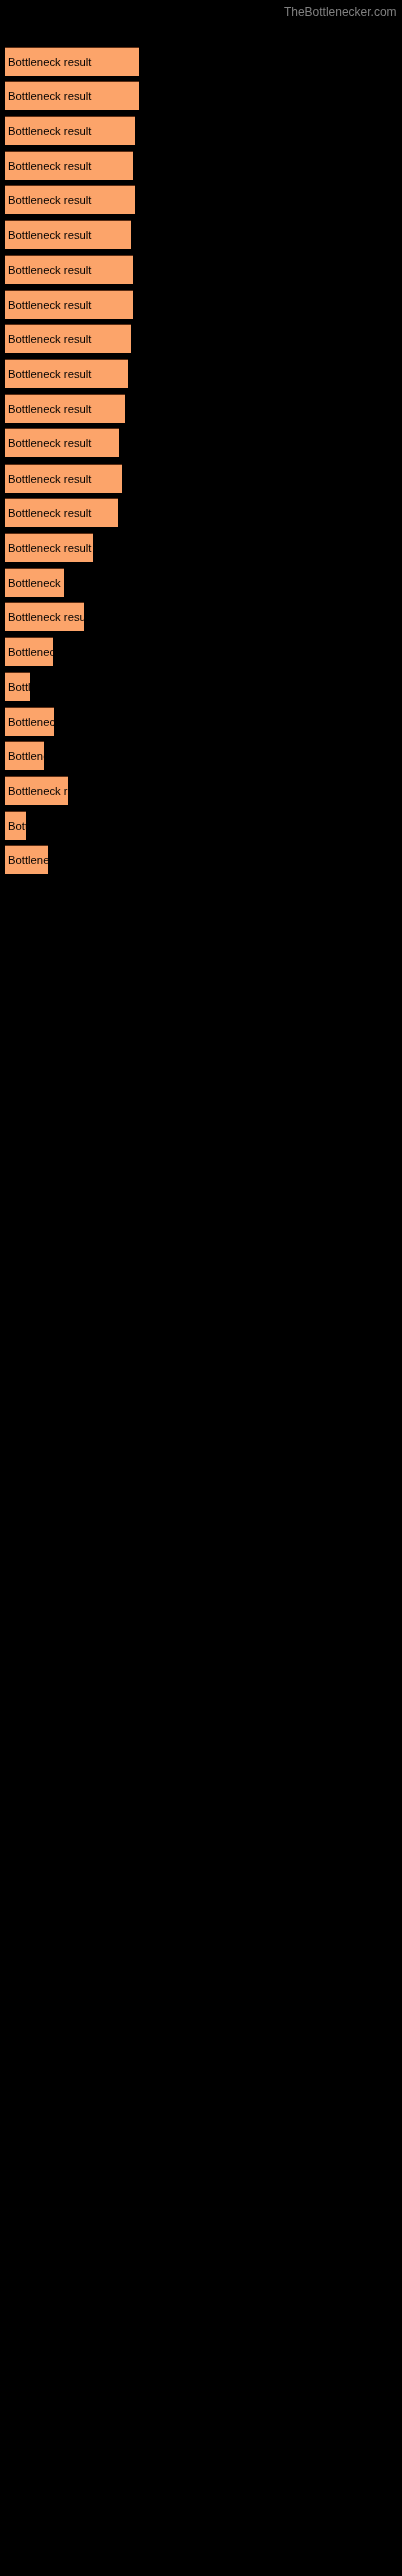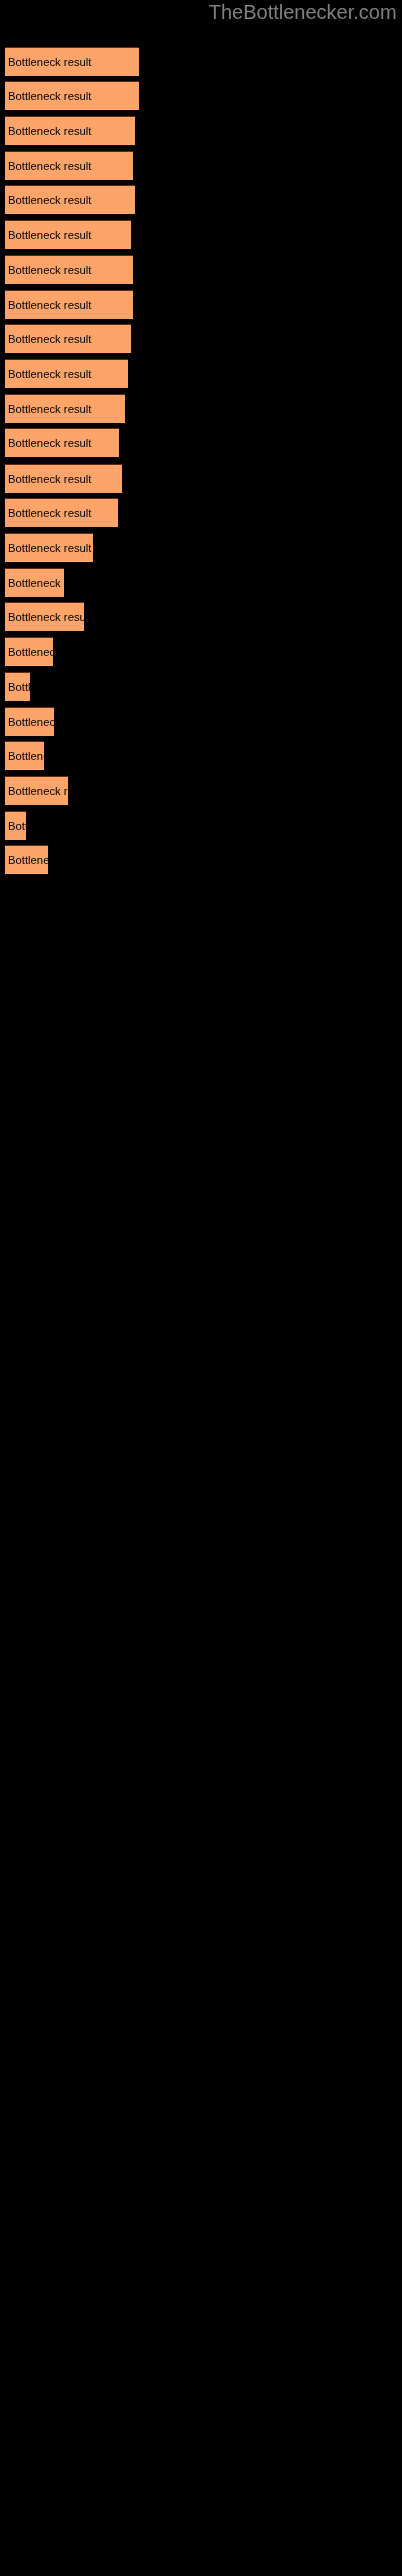--- a/index.html
+++ b/index.html
@@ -22,21 +22,21 @@
     width: 403px;
     height: 2576px;
     background: #000000;
   }
 
   
   .site-title {
     position: absolute;
     top: 1.6px;
     right: 6.4px;
-    font-size: 20px;
+    font-size: 12px;
     line-height: 21px;
     color: #808080;
     font-family: "Liberation Sans", sans-serif;
     letter-spacing: 0px;
     white-space: nowrap;
     text-align: center;
   }
 
   
   .plot {

